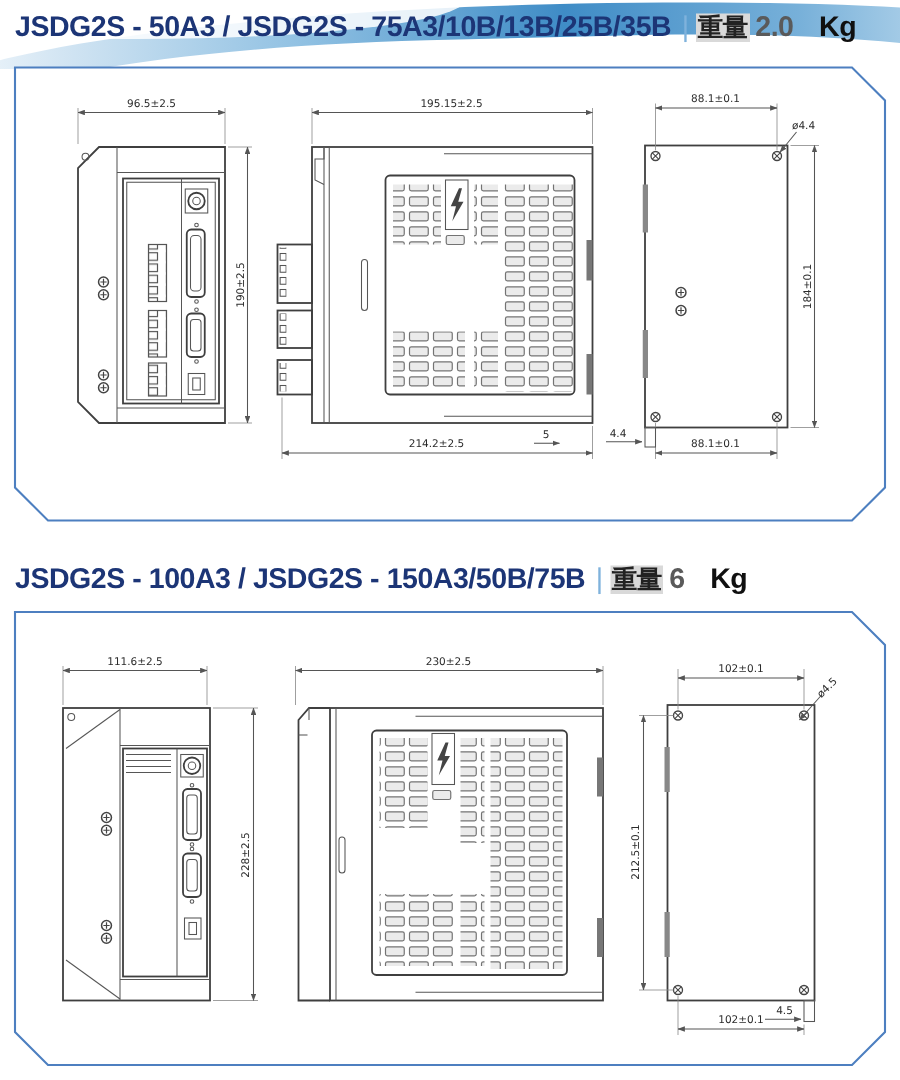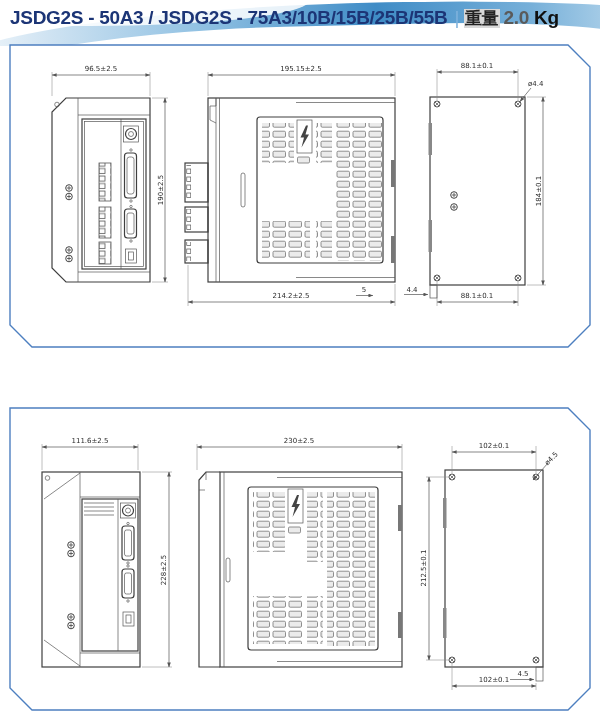--- a/index.html
+++ b/index.html
@@ -13,21 +13,21 @@
   .w2{position:absolute;left:-60px;top:26px;width:760px;height:60px;background:#fff;
       border-radius:100% 80% 0 0 / 220% 150% 0 0;transform:rotate(-1.4deg);}
   .w3{position:absolute;left:-20px;top:0;width:330px;height:26px;background:#fff;
       border-radius:0 0 120% 60%/0 0 180% 90%;opacity:.85;}
   .title{position:absolute;left:10px;font-weight:700;font-size:19px;color:#1c3576;
          letter-spacing:-0.3px;white-space:nowrap;z-index:5;}
   #t1{top:7px;} #t2{top:375px;}
   .pipe{color:#7fb2dc;font-weight:400;padding:0 5px 0 7px;}
   .wlab{background:#d9d9d9;color:#222;font-size:17px;padding:0 1px;}
   .wval{color:#5a5a5a;padding-left:4px;}
-  .wunit{color:#101010;padding-left:5px;}
+  .wunit{color:#101010;padding-left:17px;}
   svg{position:absolute;left:0;}
   #p1{top:40px;} #p2{top:400px;}
   .ln{fill:none;stroke:#3f3f3f;stroke-width:1.2;}
   .th{fill:none;stroke:#565656;stroke-width:0.7;}
   .el{fill:none;stroke:#8a8a8a;stroke-width:0.55;}
   .dl{fill:none;stroke:#555;stroke-width:0.7;marker-start:url(#as);marker-end:url(#ae);}
   .dle{fill:none;stroke:#555;stroke-width:0.7;marker-end:url(#ae);}
   .dtx{font-family:"DejaVu Sans",sans-serif;font-size:7px;fill:#2b2b2b;}
   .panelb{fill:#ffffff;stroke:#4d7fc0;stroke-width:1.4;}
 </style>
@@ -35,22 +35,23 @@
 <body>
 
 <div id="page">
 
   <div class="banner">
     <div class="w1"></div>
     <div class="w2"></div>
     <div class="w3"></div>
   </div>
 
-  <div class="title" id="t1"><span>JSDG2S - 50A3 / JSDG2S - 75A3/10B/15B/25B/55B</span><span class="pipe">|</span><span class="wlab">重量</span><span class="wval">2.0</span><span class="wunit">Kg</span></div>
-
+  <div class="title" id="t1"><span>JSDG2S - 50A3 / JSDG2S - 75A3/10B/13B/25B/35B</span><span class="pipe">|</span><span class="wlab">重量</span><span class="wval">2.0</span><span class="wunit">Kg</span></div>
+
+  <div class="title" id="t2"><span>JSDG2S - 100A3 / JSDG2S - 150A3/50B/75B</span><span class="pipe">|</span><span class="wlab">重量</span><span class="wval">6</span><span class="wunit">Kg</span></div>
 
   <svg id="p1" width="600" height="330" viewBox="0 0 600 330">
     <defs>
       <marker id="ae" viewBox="0 0 8 6" refX="7.5" refY="3" markerWidth="7" markerHeight="5.5" orient="auto">
         <path d="M0,0L8,3L0,6Z" fill="#555"></path>
         </marker>
       <marker id="as" viewBox="0 0 8 6" refX="0.5" refY="3" markerWidth="7" markerHeight="5.5" orient="auto">
         <path d="M8,0L0,3L8,6Z" fill="#555"></path>
         </marker>
       <pattern id="vent" patternUnits="userSpaceOnUse" width="16" height="10">

